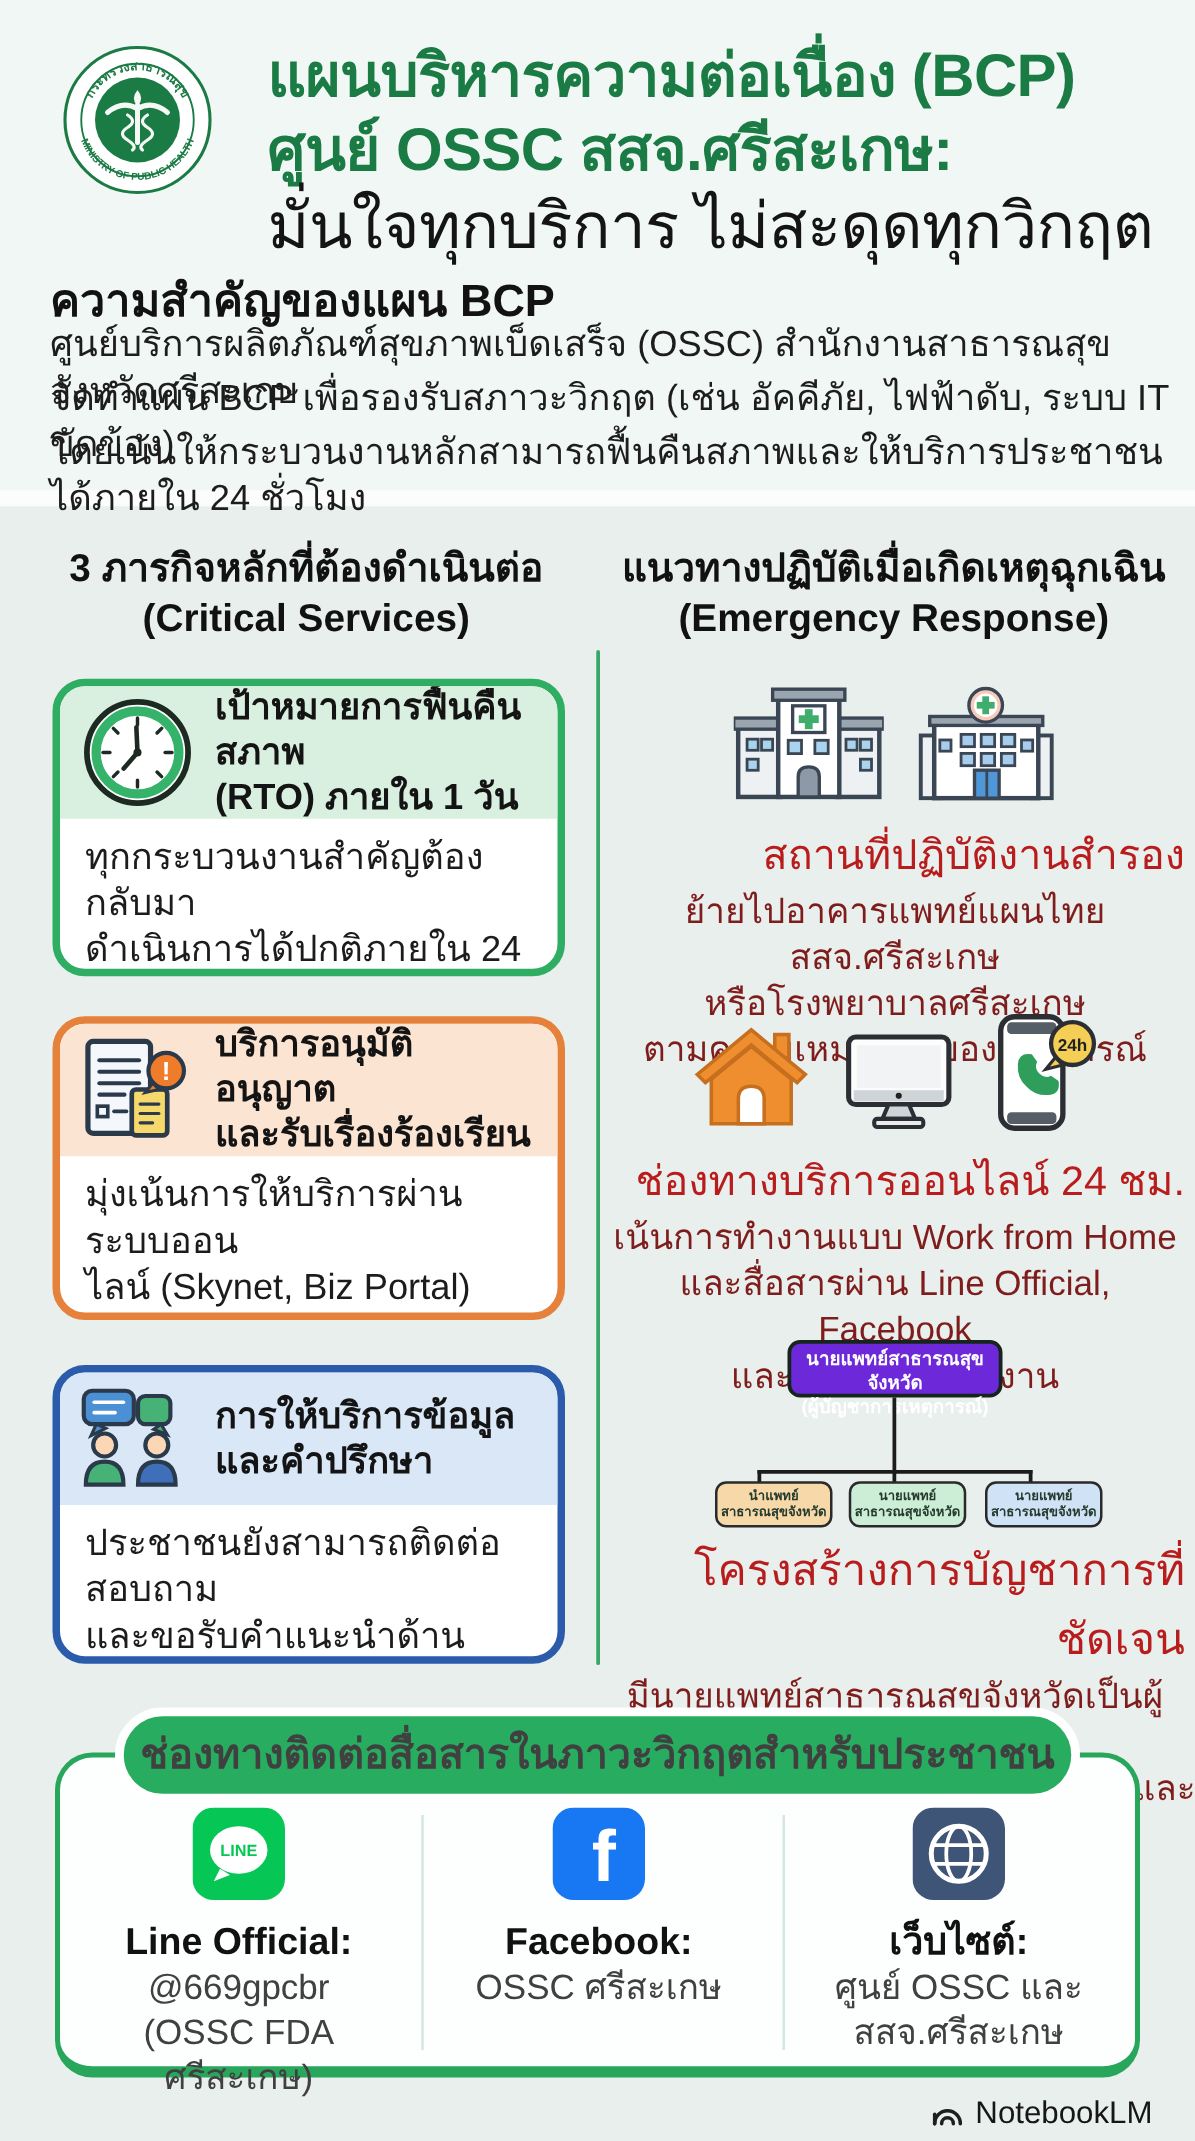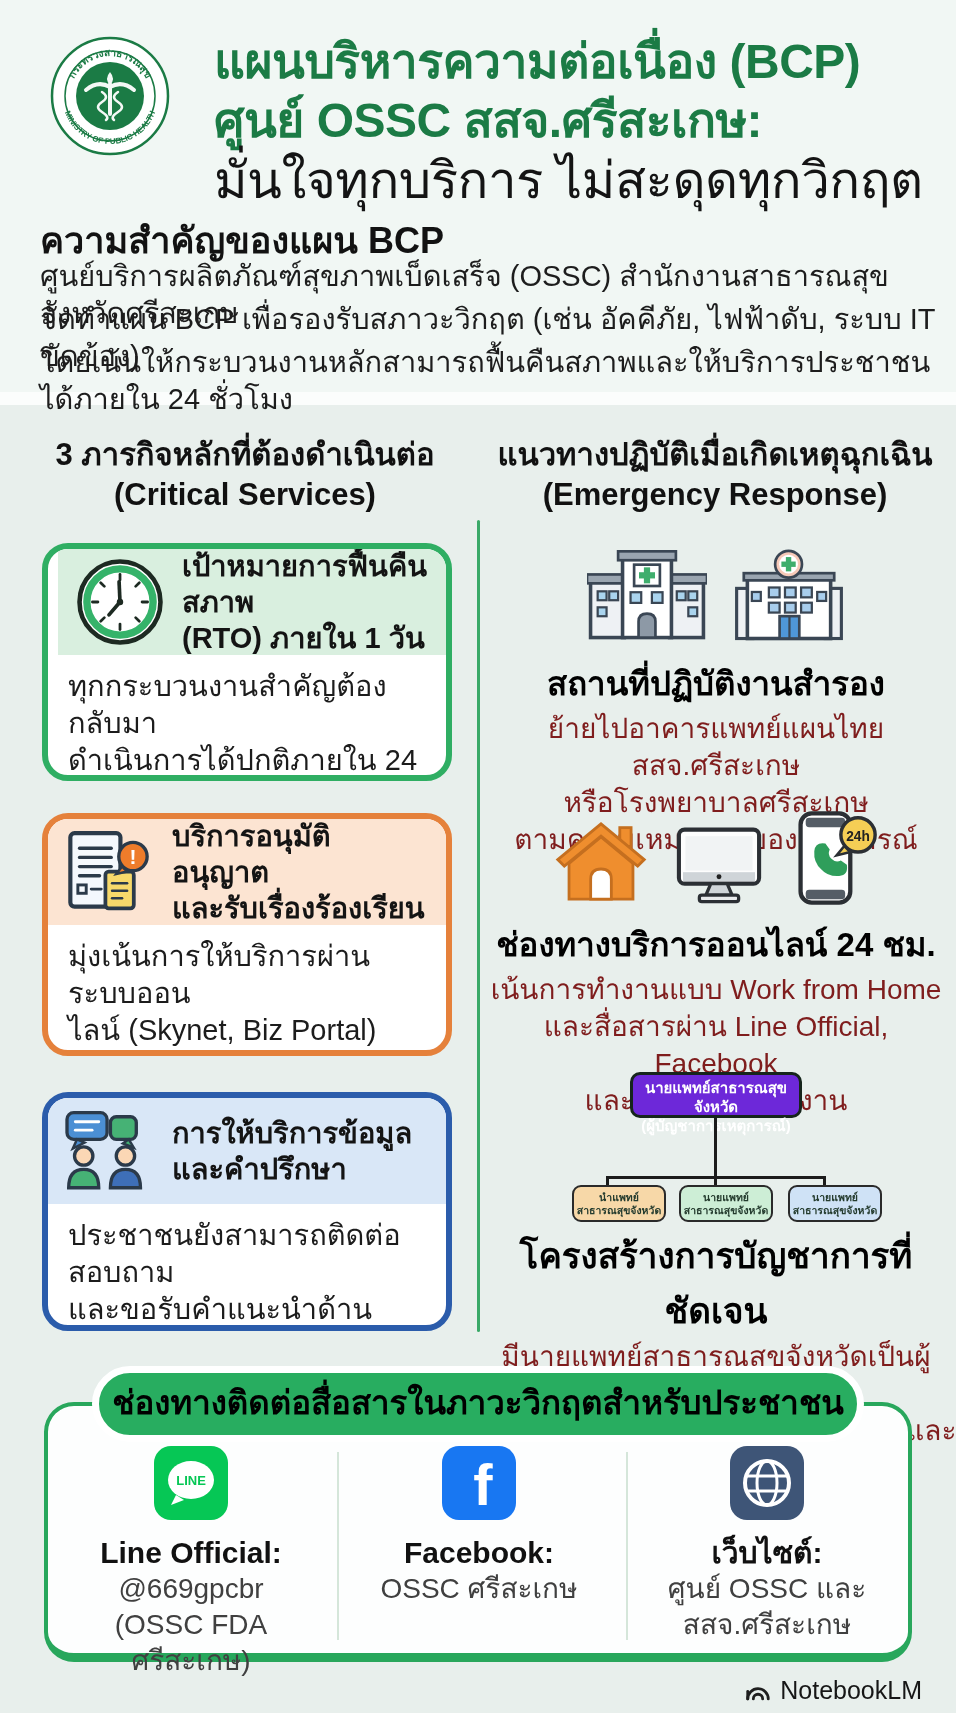--- a/index.html
+++ b/index.html
@@ -29,50 +29,50 @@
 
   
   .v-divider { left:477px; top:520px; width:3px; height:812px; background:#3aa968; border-radius:2px; }
 
   
   .card { left:42px; width:410px; background:#ffffff; border-radius:26px; overflow:hidden; }
   .card.c-green  { border:6px solid #2fae63; }
   .card.c-orange { border:6px solid #e5813b; }
   .card.c-blue   { border:6px solid #2b5cab; }
   .card-head { display:flex; align-items:center; gap:14px; padding:8px 14px; height:106px; }
-  .c-green  .card-head { background:#d9efdf;margin-left:10px; }
+  .c-green  .card-head { background:#d9efdf; }
   .c-orange .card-head { background:#fce4d2; }
   .c-blue   .card-head { background:#d9e7f7; }
   .card-icon { flex:0 0 96px; display:flex; justify-content:center; }
   .card-title { font-size:29px; font-weight:700; color:#141414; line-height:36px; }
   .card-body { padding:13px 20px 0 20px; font-size:29px; color:#1c1c1c; line-height:37px; }
 
   
   .r-block { left:484px; width:464px; text-align:center; }
   .icons-row { display:flex; justify-content:center; align-items:flex-end; gap:26px; }
-  .r-heading { font-size:33px; font-weight:700; color:#000000; }
+  .r-heading { font-size:33px; font-weight:400; color:#b91c1c;text-align:right; }
   .r-text { font-size:28px; color:#7f1d1d; line-height:37px; }
 
   
   .org-root { left:630px; top:1072px; width:172px; height:46px; background:#6d28d9;
               border:3px solid #16251c; border-radius:10px; color:#fff; text-align:center;
               font-weight:700; font-size:15px; line-height:19px; padding-top:3px; }
   .org-line { background:#1c1c1c; }
   .org-child { top:1185px; width:94px; height:37px; border:2px solid #2a2a2a; border-radius:9px;
                text-align:center; font-size:10.5px; font-weight:700; color:#243b2e;
                line-height:13px; padding-top:4px;margin-left:12px; }
   .oc-1 { left:560px; background:#f7d8a8; }
   .oc-2 { left:667px; background:#cdeed6; }
   .oc-3 { left:776px; background:#cfe2f6; }
 
   
   .contact-box { left:44px; top:1402px; width:868px; height:260px; background:#fdfefe;
                  border:4px solid #28a75c; border-bottom-width:9px; border-radius:30px; z-index:1; }
   .contact-pill { left:92px; top:1366px; width:772px; height:76px; background:#28ad60;
-                  border:7px solid #ffffff; border-radius:42px; z-index:2; color:#000000;
+                  border:7px solid #ffffff; border-radius:42px; z-index:2; color:#404040;
                   font-size:33px; font-weight:700; text-align:center; line-height:60px; }
   .contact-col { top:1446px; width:270px; text-align:center; z-index:3; }
   .cc-1 { left:56px; } .cc-2 { left:344px; } .cc-3 { left:632px; }
   .contact-label { margin-top:10px; font-size:30px; font-weight:700; color:#111; line-height:37px; }
   .contact-line { font-size:28px; color:#404040; line-height:36px; }
   .cc-divider { top:1452px; width:2px; height:188px; background:#d5e6da; z-index:2; }
 
   
   .watermark { right:34px; top:1676px; display:flex; align-items:center; gap:8px;
                color:#161616; font-size:25px; font-weight:500; }

